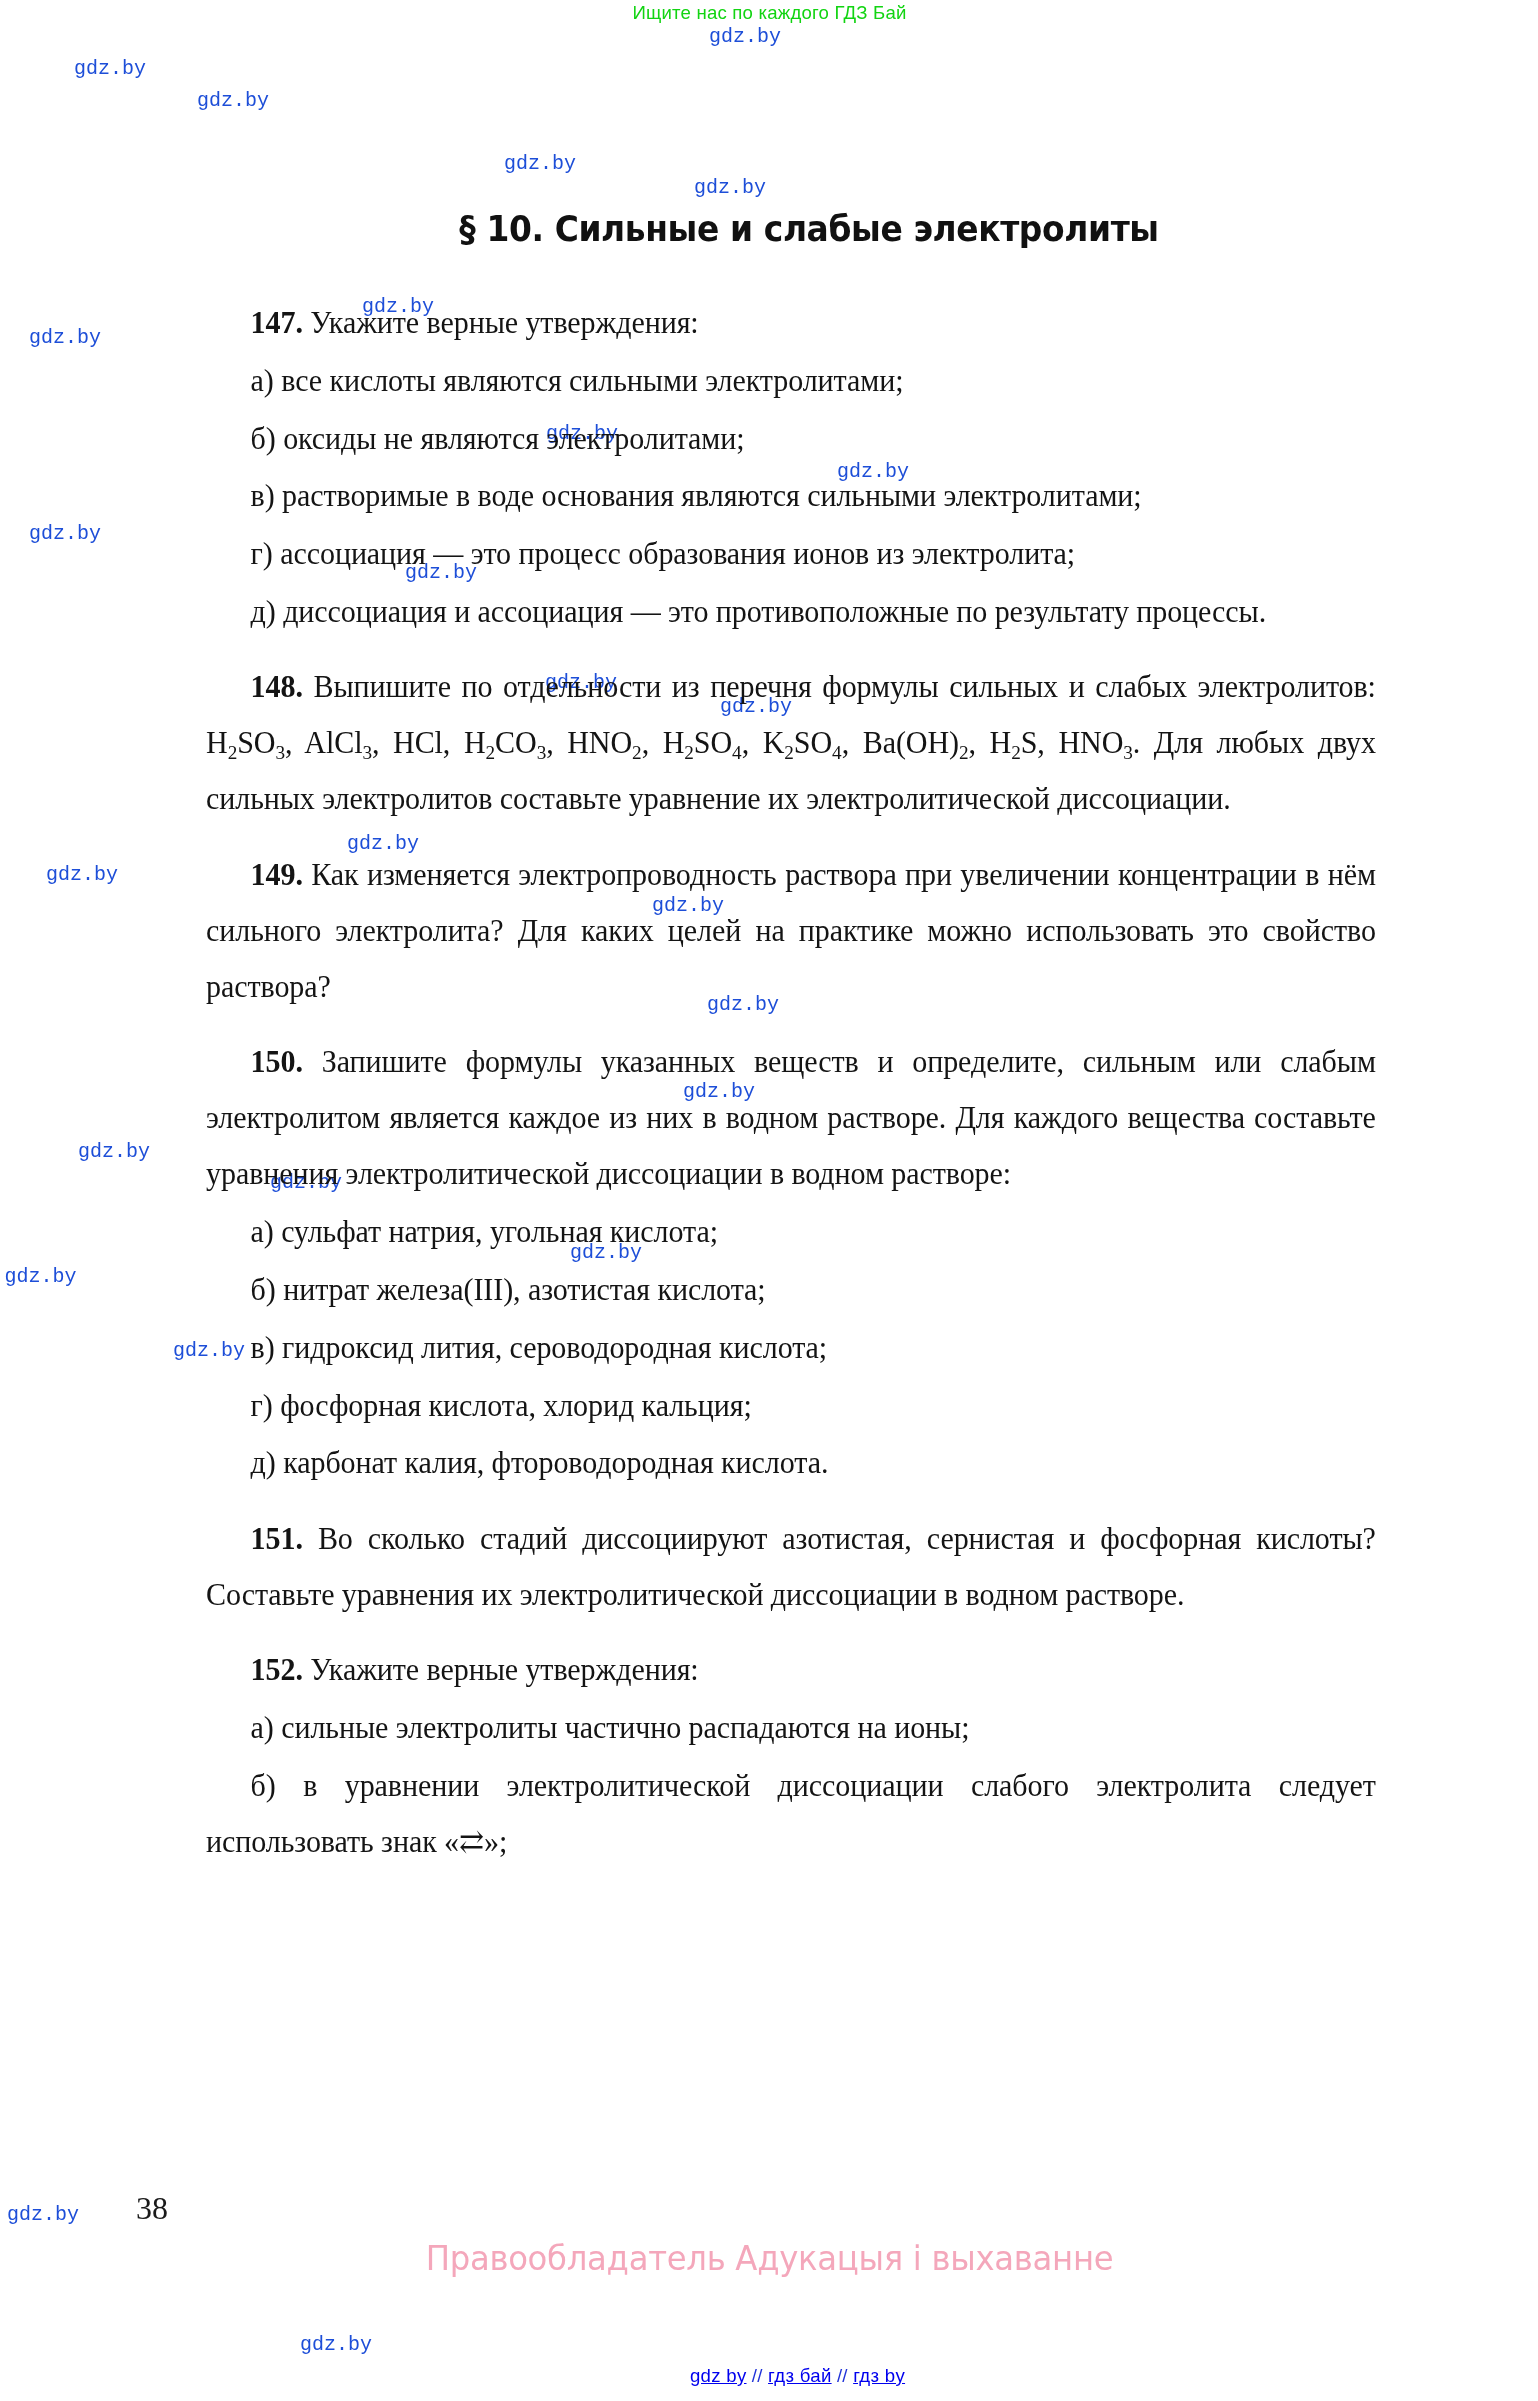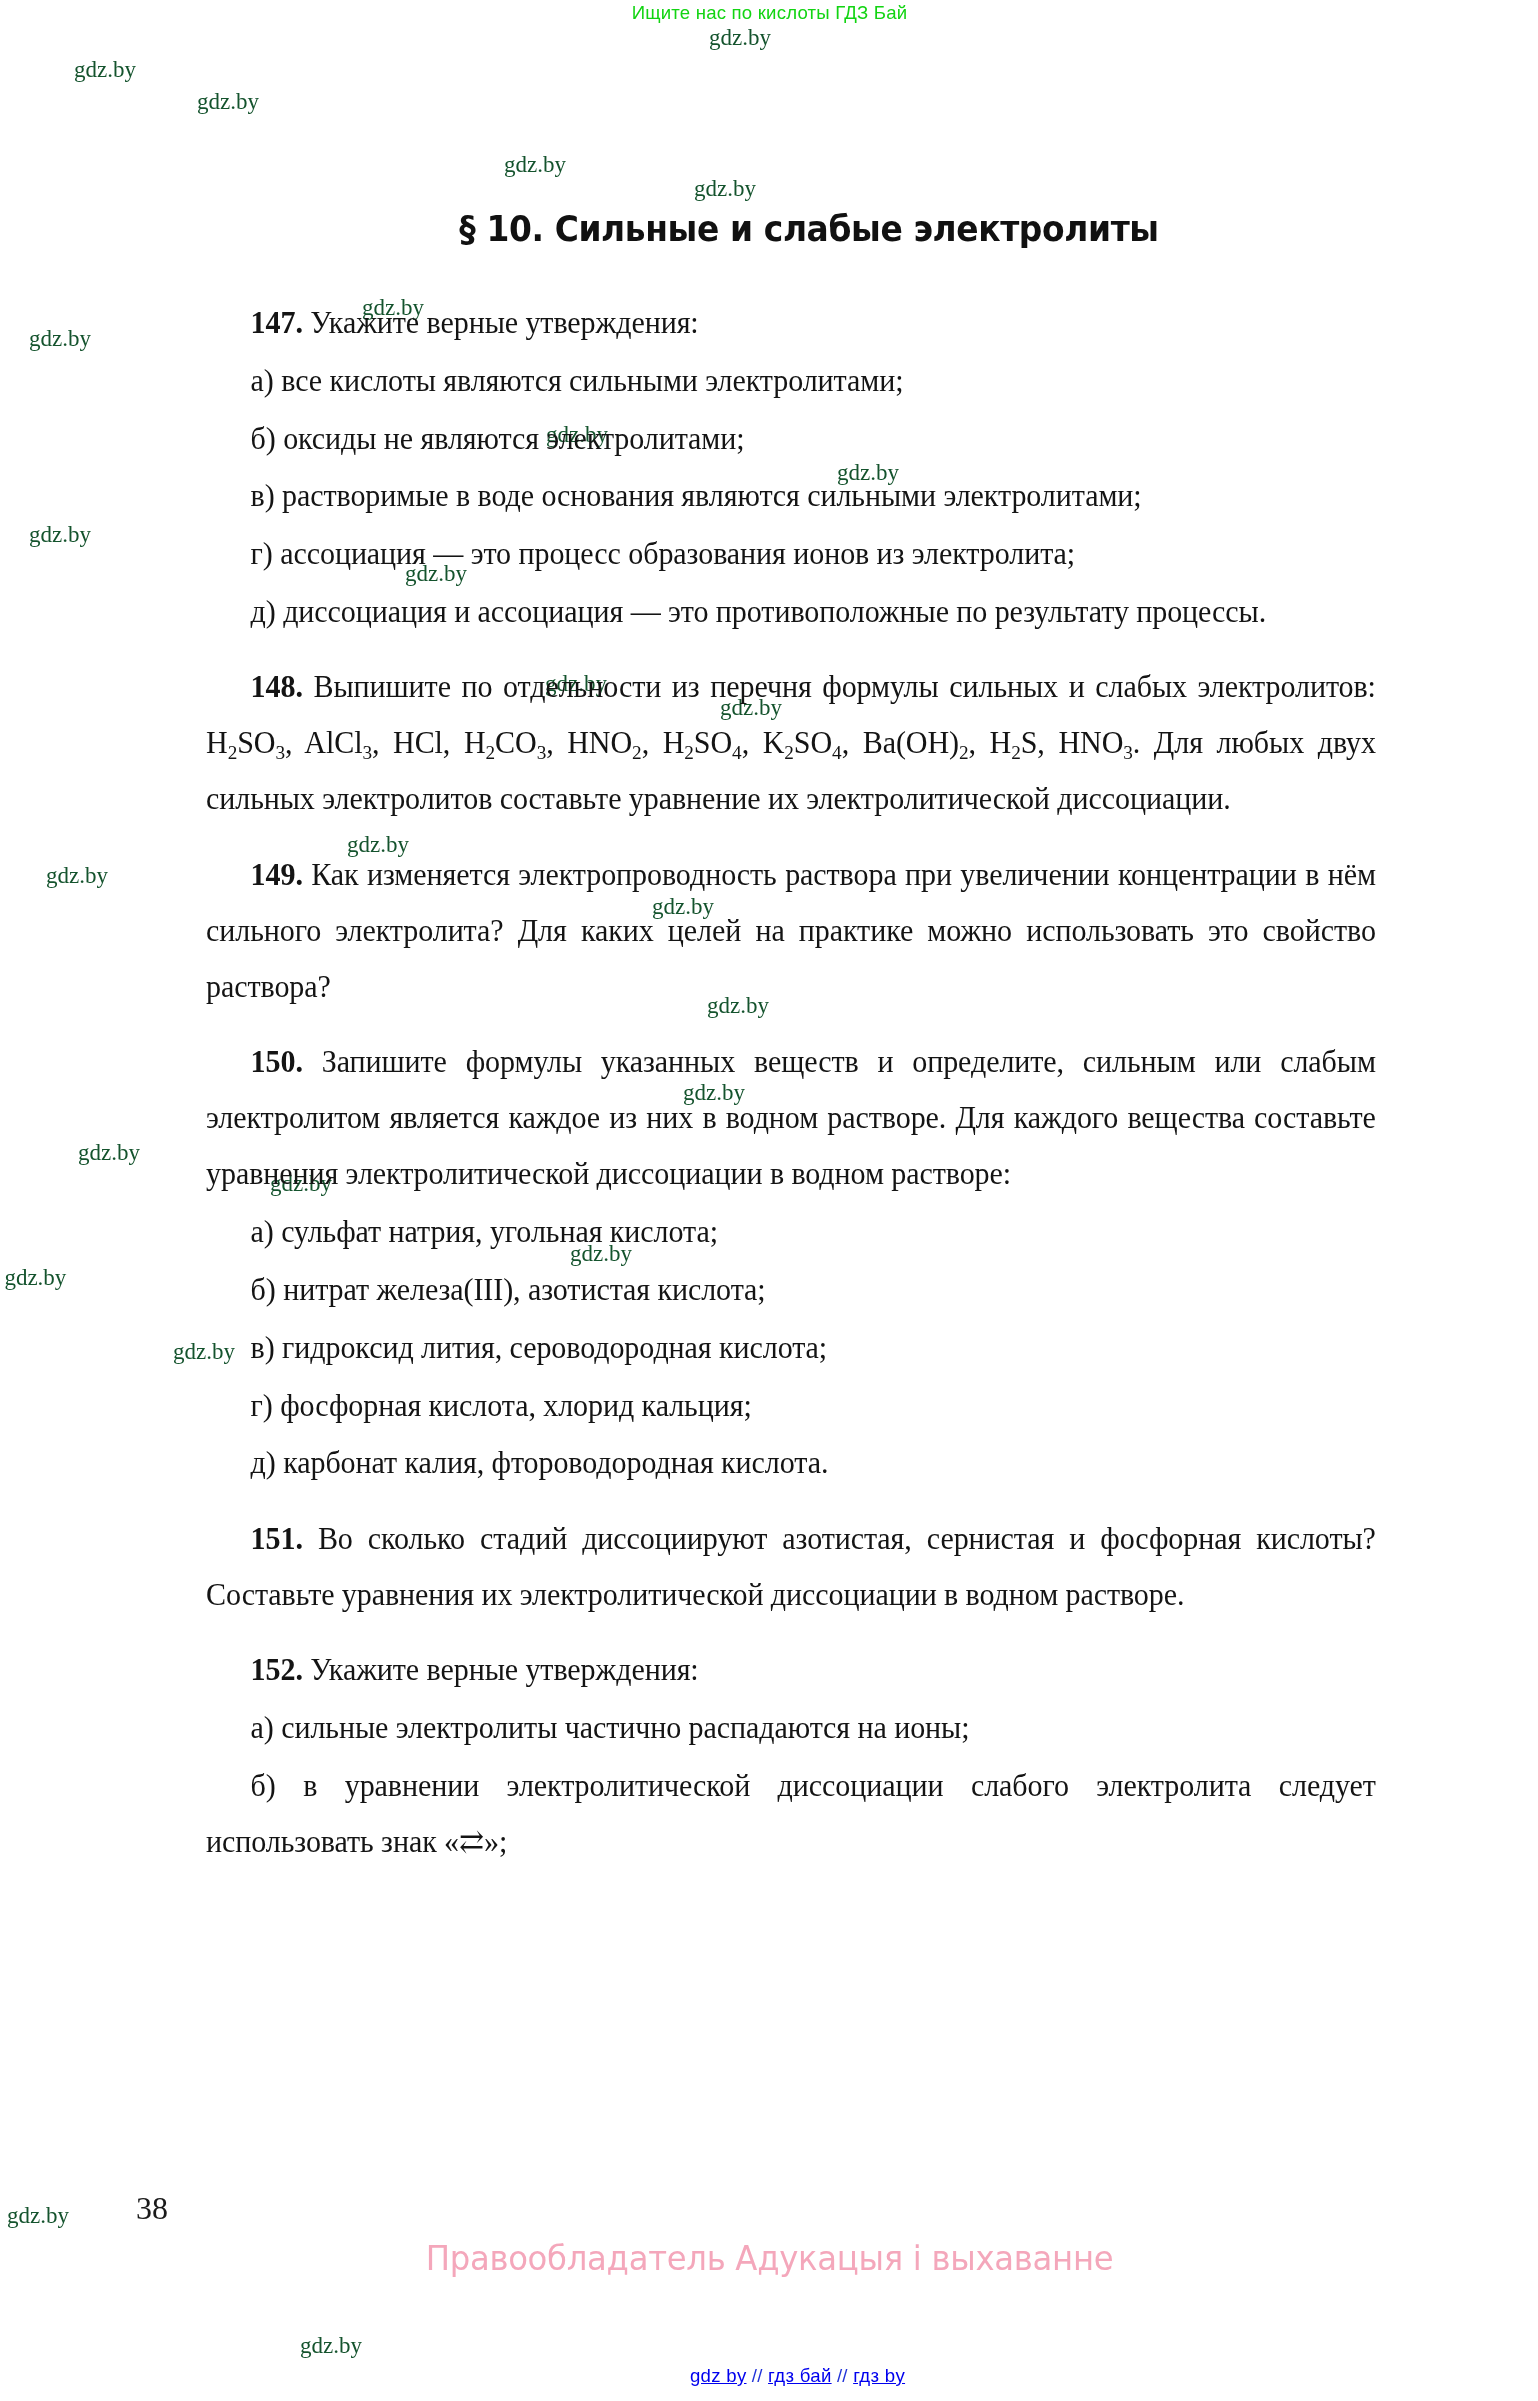--- a/index.html
+++ b/index.html
@@ -29,23 +29,23 @@
     text-align: center;
     font-family: "Liberation Sans", "DejaVu Sans", sans-serif;
     font-size: 18.6px;
     color: #12d412;
     letter-spacing: 0.2px;
   }
 
   
   .wm {
     position: absolute;
-    font-family: Liberation Serif, serif;
-    font-size: 23px;
-    color: #14532d;
+    font-family: Liberation Mono, monospace;
+    font-size: 20px;
+    color: #1d4ed8;
     white-space: nowrap;
     pointer-events: none;
   }
 
   
   .doc {
     position: absolute;
     left: 206px;
     top: 209px;
     width: 1206px;
@@ -120,21 +120,21 @@
     letter-spacing: 0.3px;
     padding-left: 28px;
   }
   .footer-links .sep { padding: 0 5.3px; }
 </style>
 </head>
 <body>
 
 <div id="page">
 
-  <div class="promo-banner">Ищите нас по кислоты ГДЗ Бай</div>
+  <div class="promo-banner">Ищите нас по каждого ГДЗ Бай</div>
 
   <div>
     <span class="wm" style="left:709px;  top:25px;">gdz.by</span>
     <span class="wm" style="left:74px;   top:57px;">gdz.by</span>
     <span class="wm" style="left:197px;  top:89px;">gdz.by</span>
     <span class="wm" style="left:504px;  top:152px;">gdz.by</span>
     <span class="wm" style="left:694px;  top:176px;">gdz.by</span>
     <span class="wm" style="left:362px;  top:295px;">gdz.by</span>
     <span class="wm" style="left:29px;   top:326px;">gdz.by</span>
     <span class="wm" style="left:546px;  top:422px;">gdz.by</span>

